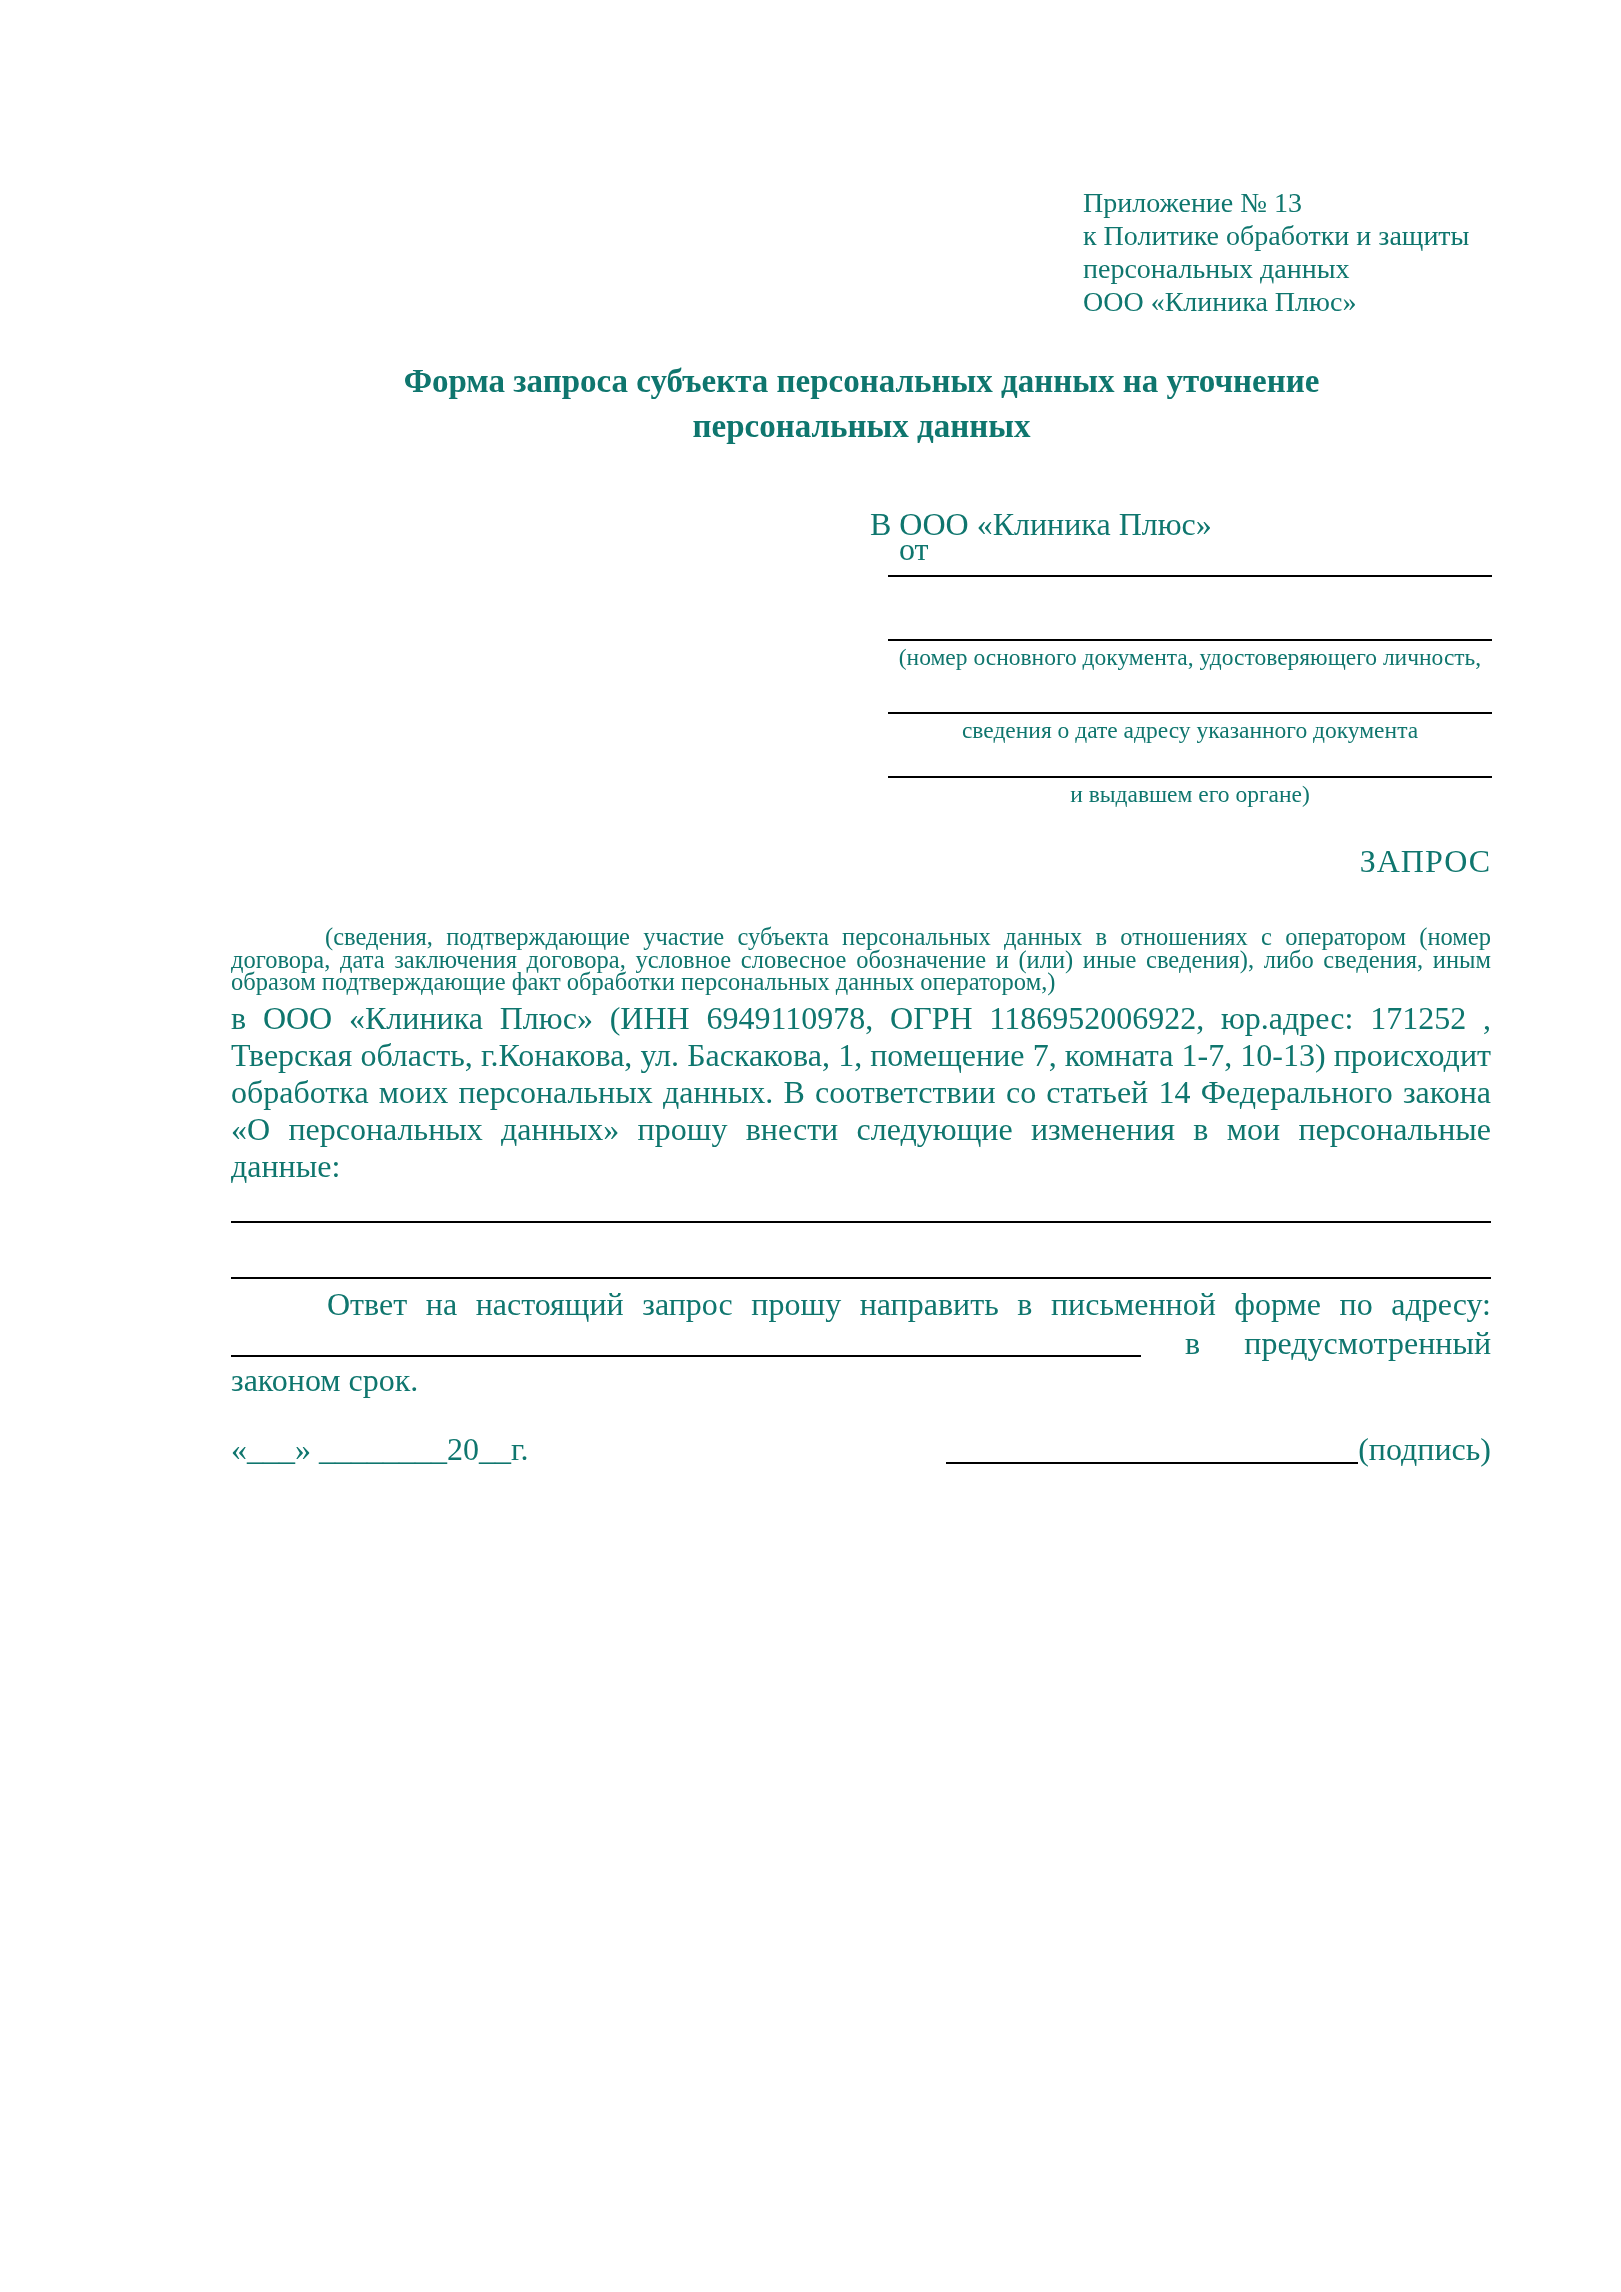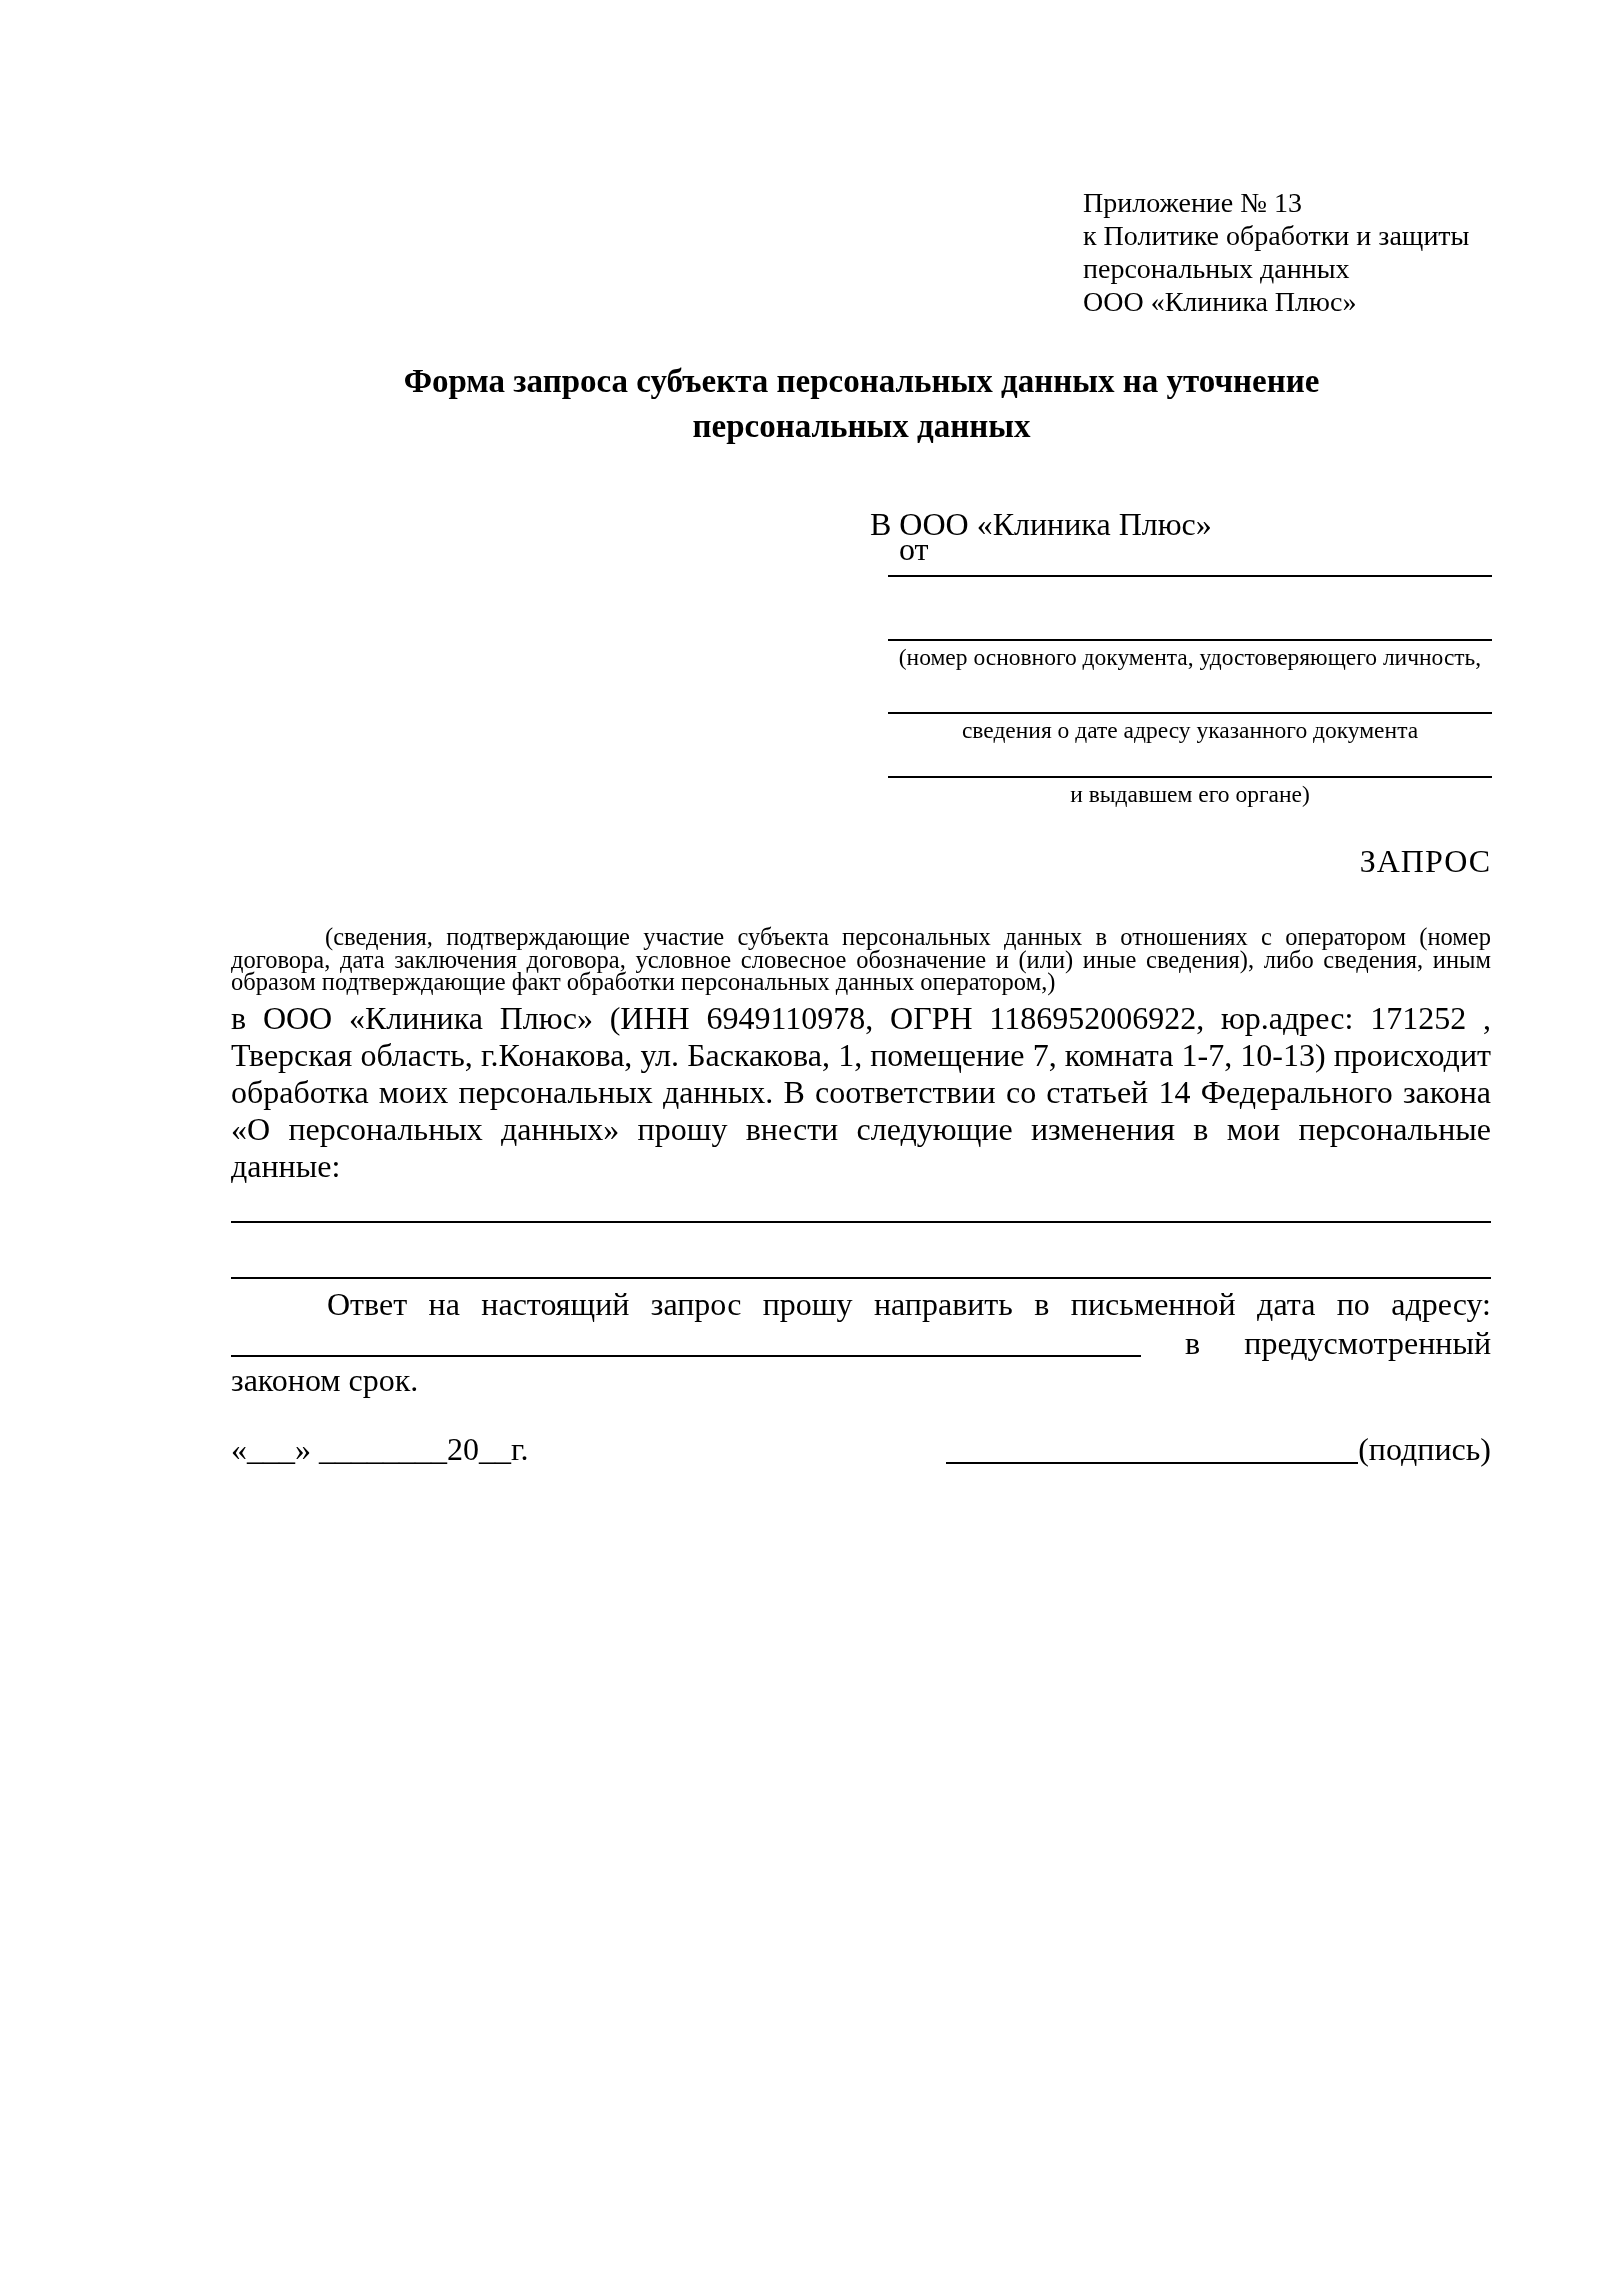--- a/index.html
+++ b/index.html
@@ -1,21 +1,21 @@
 <!DOCTYPE html>
 <html lang="ru"><head>
 <meta charset="utf-8">
 <style>
   html, body { margin: 0; padding: 0; background: #ffffff; }
   .page {
     position: relative;
     width: 1621px;
     height: 2293px;
     background: #ffffff;
-    color: #000000;
+    color: #0f766e;
     font-family: "Liberation Serif", "DejaVu Serif", serif;
     overflow: hidden;
   }
   .abs { position: absolute; }
 
   
   .appendix { left: 1083px; top: 186px; font-size: 28px; line-height: 33px; white-space: nowrap; }
 
   
   .title {
@@ -102,21 +102,21 @@
   <div class="abs zapros">ЗАПРОС</div>
 
 
   <div class="abs fine-print">(сведения, подтверждающие участие субъекта персональных данных в отношениях с оператором (номер договора, дата заключения договора, условное словесное обозначение и (или) иные сведения), либо сведения, иным образом подтверждающие факт обработки персональных данных оператором,)</div>
 
   <div class="abs body-par">в ООО «Клиника Плюс» (ИНН 6949110978, ОГРН 1186952006922, юр.адрес: 171252 , Тверская область, г.Конакова, ул. Баскакова, 1, помещение 7, комната 1-7, 10-13) происходит обработка моих персональных данных. В соответствии со статьей 14 Федерального закона «О персональных данных» прошу внести следующие изменения в мои персональные данные:</div>
 
   <div class="abs blank-line bl-1"></div>
   <div class="abs blank-line bl-2"></div>
 
-  <div class="abs answer-1">Ответ на настоящий запрос прошу направить в письменной дата по адресу:</div>
+  <div class="abs answer-1">Ответ на настоящий запрос прошу направить в письменной форме по адресу:</div>
 
   <div class="abs answer-2">
     <span class="addr-fill"></span>
     <span>в</span>
     <span>предусмотренный</span>
   </div>
 
   <div class="abs answer-3">законом срок.</div>
 
   <div class="abs footer-row">

